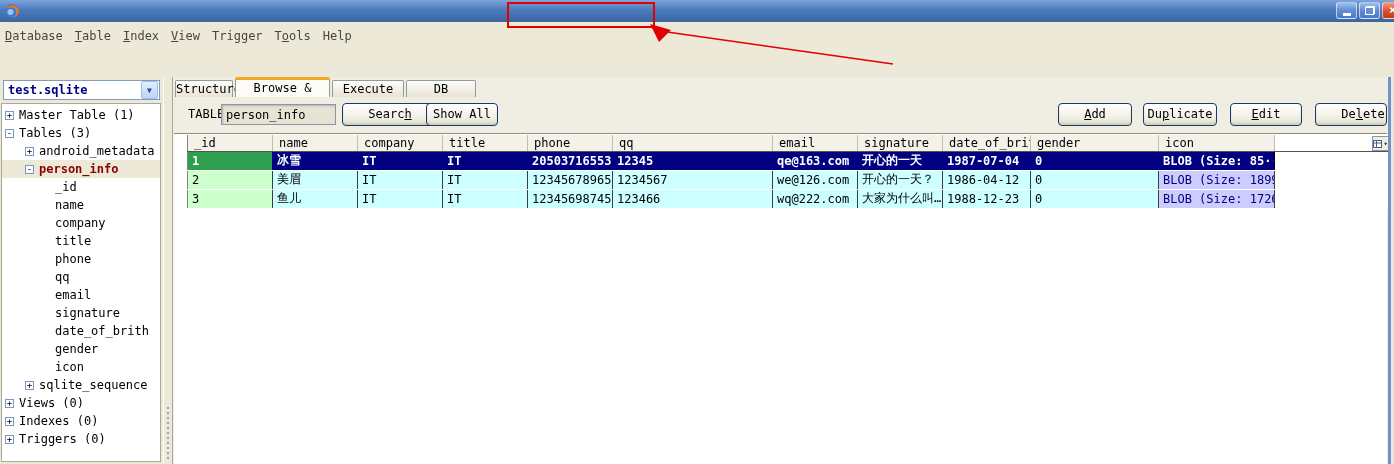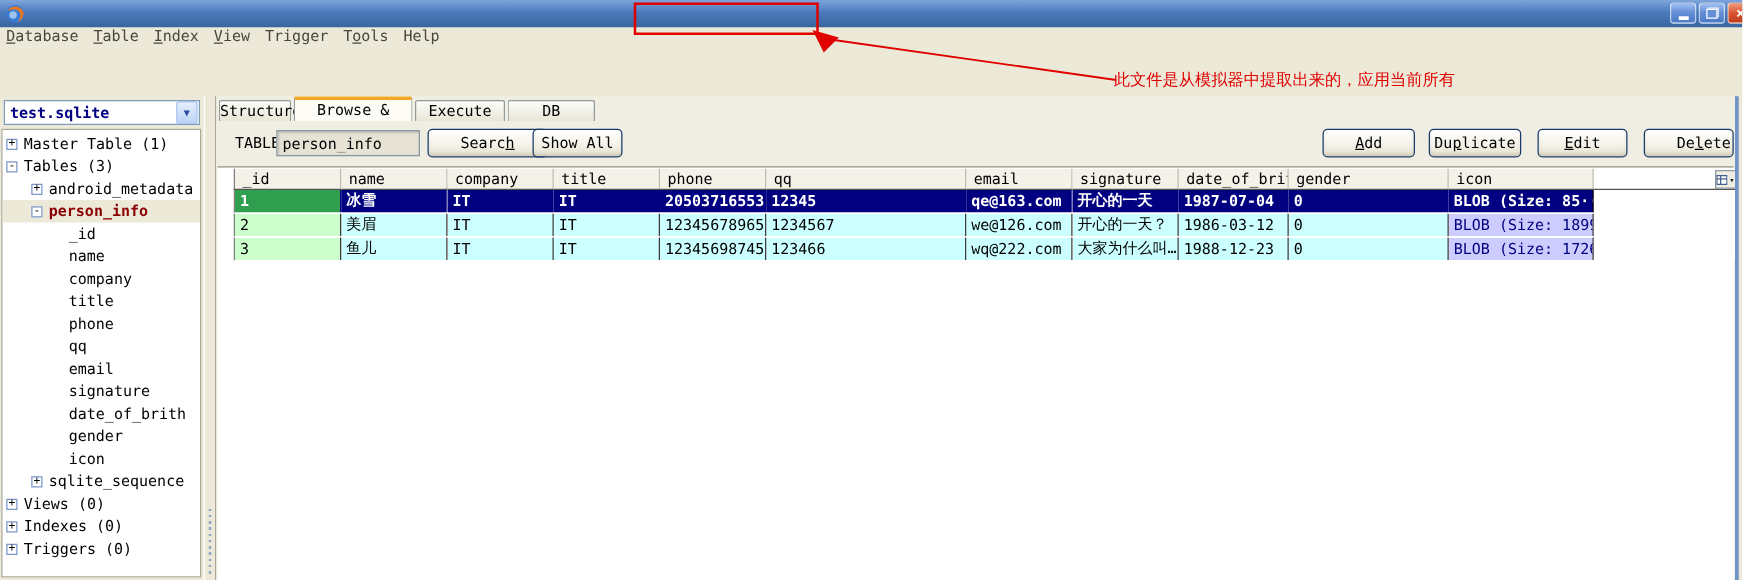--- a/index.html
+++ b/index.html
@@ -24,21 +24,21 @@
     background:linear-gradient(to bottom,#9fc0f2 0%,#6590d8 45%,#4a78c4 100%);
     color:#fff; font-weight:bold; text-align:center; line-height:15px; font-size:12px;
   }
   .win-btn.close { background:linear-gradient(to bottom,#f09a7c 0%,#d9542f 50%,#bd3c1b 100%); }
   .glyph-min { display:block; width:8px; height:3px; background:#fff; margin:10px auto 0; }
   .glyph-restore { position:relative; display:block; width:10px; height:9px; margin:3px auto 0; }
   .glyph-restore::before { content:""; position:absolute; right:0; top:0; width:7px; height:6px; border:1px solid #fff; }
   .glyph-restore::after  { content:""; position:absolute; left:0; bottom:0; width:7px; height:6px; border:1px solid #fff; background:#6590d8; }
   
   .menubar { position:absolute; left:0; top:22px; width:1394px; height:21px;
-    background:#ece9d8; color:#4a463c; display:flex; align-items:flex-start; }
+    background:#ece9d8; color:#4a463c; display:flex; align-items:flex-end; }
   .menu-item { margin-left:12px; white-space:nowrap; }
   .menu-item:first-child { margin-left:5px; }
   .u { text-decoration:underline; }
   
   .toolbar { position:absolute; left:0; top:43px; width:1394px; height:34px; background:#ece9d8; }
   .tbtn { position:absolute; top:48px; width:25px; height:25px; display:flex; align-items:center; justify-content:center; }
   .tbtn.pressed { border:1px solid #94aed4; background:#dde9f8; border-radius:2px; }
   .tsep { position:absolute; top:46px; width:2px; height:28px;
     border-left:1px solid #c6c3b3; border-right:1px solid #fff; }
   .refresh-glyph { color:#1d8a35; font-size:16px; font-weight:bold; line-height:16px; }
@@ -387,21 +387,21 @@
           </tr>
           <tr>
             <td class="idc">2</td>
             <td>美眉</td>
             <td>IT</td>
             <td>IT</td>
             <td>12345678965</td>
             <td>1234567</td>
             <td>we@126.com</td>
             <td>开心的一天？</td>
-            <td>1986-03-12</td>
+            <td>1986-04-12</td>
             <td>0</td>
             <td class="blob">BLOB (Size: 18993)</td>
             <td class="filler"></td>
           </tr>
           <tr>
             <td class="idc">3</td>
             <td>鱼儿</td>
             <td>IT</td>
             <td>IT</td>
             <td>12345698745</td>
@@ -426,15 +426,14 @@
     </div>
   </div>
 
   <div class="body-right-border"></div>
 
   <div class="red-rect"></div>
   <svg class="annot-svg">
     <line x1="660" y1="31" x2="893" y2="64" stroke="#e00000" stroke-width="1.5"></line>
     <polygon points="650,24 671,30 659,42" fill="#e00000"></polygon>
   </svg>
-  <div class="annot-text">此文件是从模拟器中提取出来的，应用当前所有</div>
 
 </div>
 
 </body></html>

